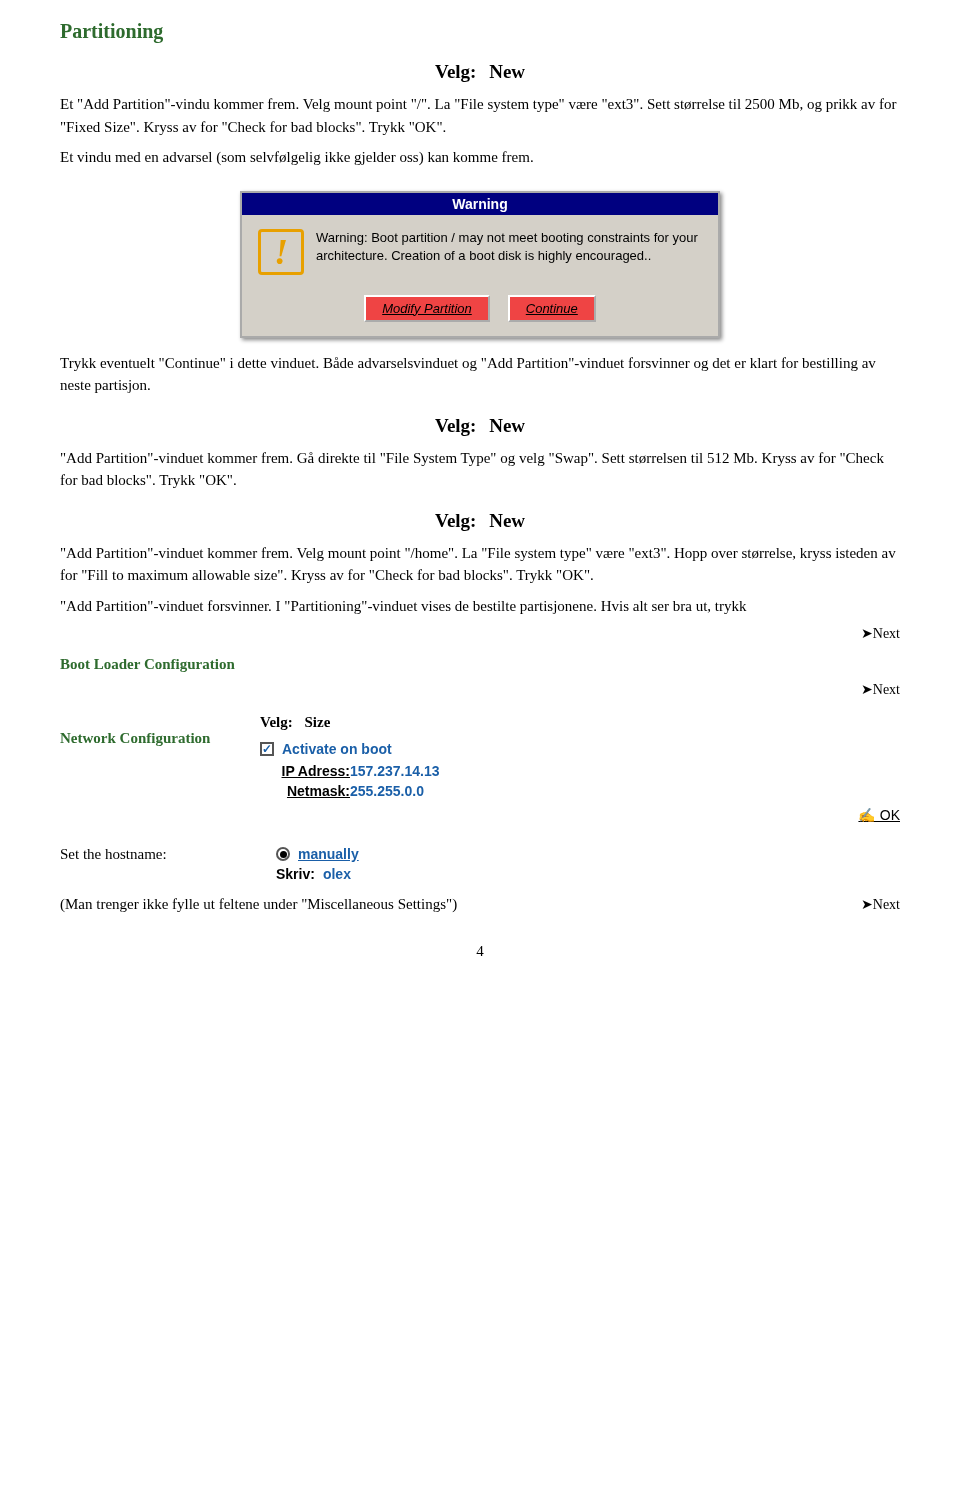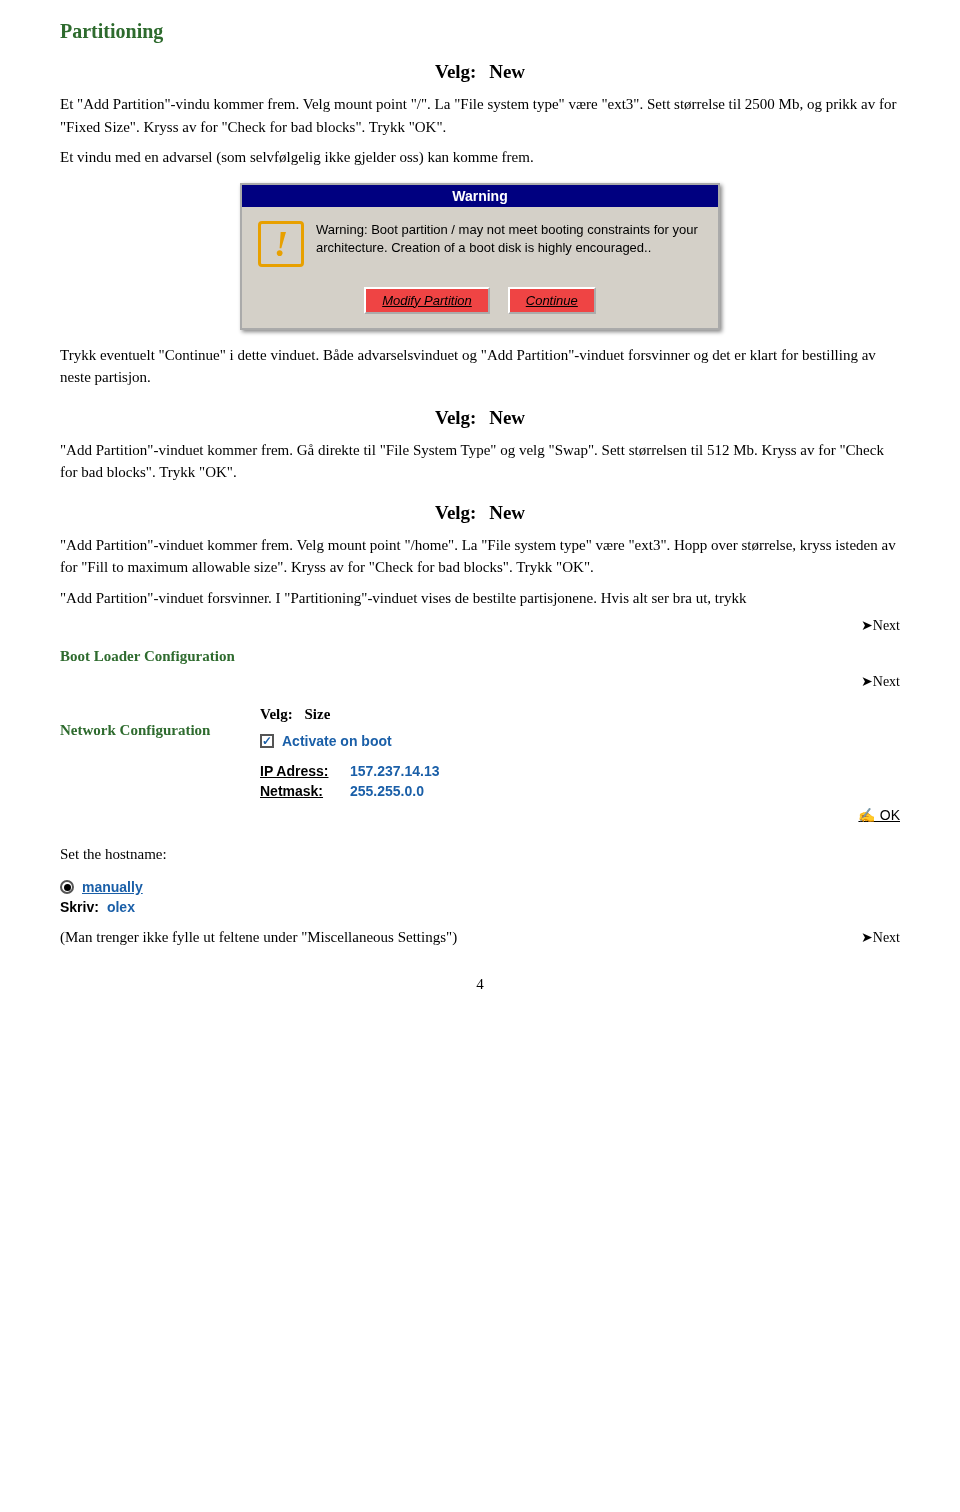--- a/index.html
+++ b/index.html
@@ -34,21 +34,21 @@
     .velg-label {
       font-weight: bold;
       margin-right: 8px;
     }
     .velg-value {
       font-weight: bold;
     }
     .warning-box {
       border: 2px solid #aaa;
       background: #d4d0c8;
-      margin: 14px auto 14px auto;
+      margin: 22px auto 14px auto;
       width: 480px;
       padding: 0;
       box-shadow: 2px 2px 4px #888;
     }
     .warning-titlebar {
       background: #000080;
       color: #fff;
       text-align: center;
       font-size: 14px;
       font-weight: bold;
@@ -135,22 +135,23 @@
       align-items: center;
       justify-content: center;
       background: #fff;
       font-size: 12px;
       flex-shrink: 0;
     }
     .checkbox-checked {
       background: #fff;
     }
     .ip-table {
-      margin-top: 14px;
+      margin-top: 6px;
       margin-bottom: 8px;
+      text-align: right;
     }
     .ip-row {
       display: flex;
       align-items: center;
       margin-bottom: 4px;
       font-family: Arial, sans-serif;
       font-size: 14px;
     }
     .ip-label {
       width: 90px;
@@ -167,21 +168,20 @@
     }
     .ok-link {
       font-family: Arial, sans-serif;
       font-size: 14px;
     }
     .hostname-row {
       display: flex;
       align-items: flex-start;
       margin-top: 12px;
       gap: 16px;
-      flex-direction: column;
     }
     .hostname-left {
       width: 200px;
       flex-shrink: 0;
       font-size: 15px;
     }
     .hostname-right {
       flex: 1;
     }
     .radio-row {

